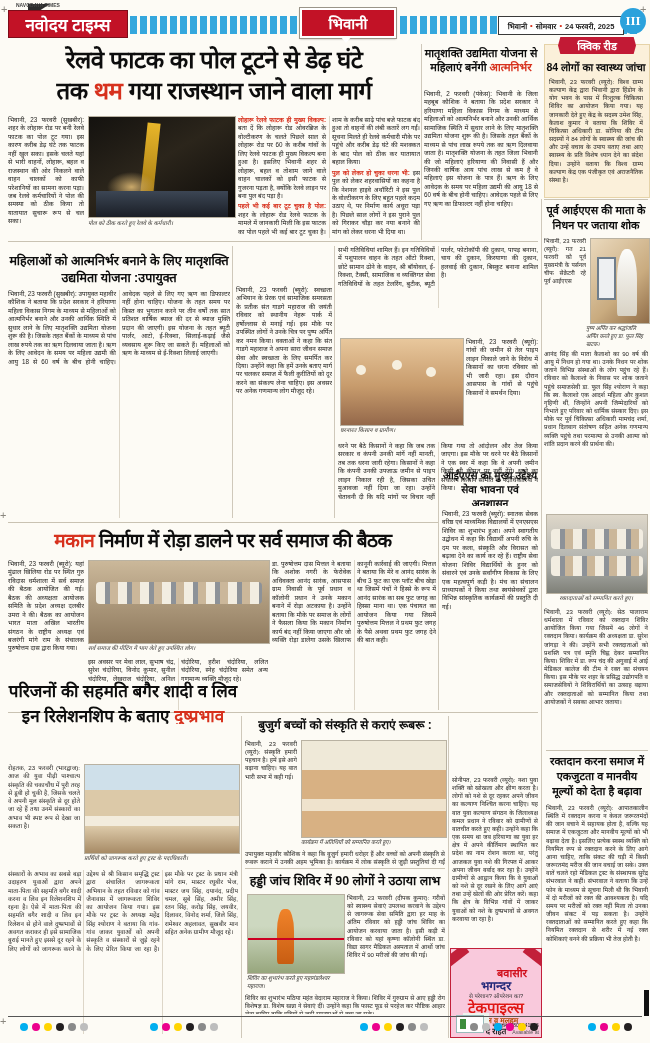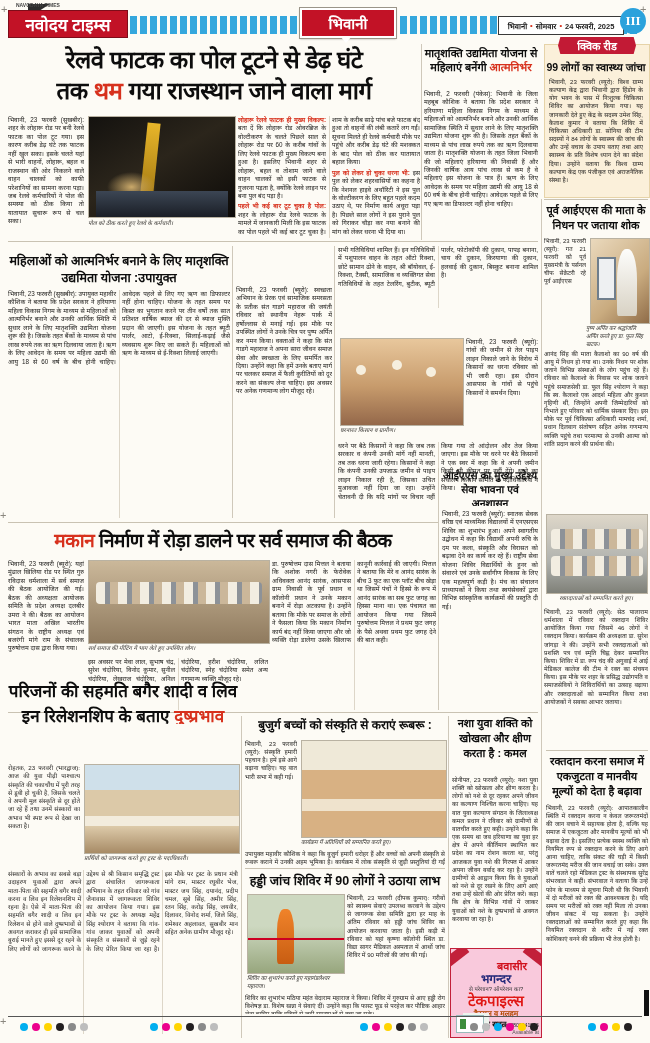--- a/index.html
+++ b/index.html
@@ -113,21 +113,21 @@
   </div>
 
   <div class="abs vline" style="left:421px;top:44px;height:196px;"></div>
   <div class="abs hd" style="left:424px;top:46px;width:114px;height:40px;font-size:11px;line-height:1.3;">
     <span>मातृशक्ति उद्यमिता योजना से महिलाएं बनेंगी </span><span class="red">आत्मनिर्भर</span>
   </div>
   <div class="abs body-txt" style="left:424px;top:90px;width:114px;height:148px;">भिवानी, 2 फरवरी (पंकेस): भिवानी के जिला महबूब कौशिक ने बताया कि प्रदेश सरकार ने हरियाणा महिला विकास निगम के माध्यम से महिलाओं को आत्मनिर्भर बनाने और उनकी आर्थिक सामाजिक स्थिति में सुधार लाने के लिए मातृशक्ति उद्यमिता योजना शुरू की है। जिसके तहत बैंकों के माध्यम से पांच लाख रुपये तक का ऋण दिलवाया जाता है। मातृशक्ति योजना के तहत जिला भिवानी की जो महिलाएं हरियाणा की निवासी हैं और जिनकी वार्षिक आय पांच लाख से कम है वे महिलाएं इस योजना के पात्र हैं। ऋण के लिए आवेदक के समय पर महिला उद्यमी की आयु 18 से 60 वर्ष के बीच होनी चाहिए। आवेदक पहले से लिए गए ऋण का डिफाल्टर नहीं होना चाहिए।</div>
 
   <div id="quick-box" class="abs" style="left:544px;top:44px;width:104px;height:152px;"></div>
   <div id="quick-ribbon" class="abs" style="left:558px;top:37px;width:78px;height:17px;">क्विक रीड</div>
-  <div class="abs hd" style="left:546px;top:60px;width:100px;height:16px;font-size:10.5px;">99 लोगों का स्वास्थ्य जांचा</div>
+  <div class="abs hd" style="left:546px;top:60px;width:100px;height:16px;font-size:10.5px;">84 लोगों का स्वास्थ्य जांचा</div>
   <div class="abs body-txt" style="left:549px;top:78px;width:94px;height:112px;font-size:6.1px;">भिवानी, 23 फरवरी (ब्यूरो): विश्व ग्राम्य कल्याण केंद्र द्वारा भिवानी द्वारा हिंडोन के योग भवन के पास में निःशुल्क चिकित्सा शिविर का आयोजन किया गया। यह जानकारी देते हुए केंद्र के सदस्य उमेश सिंह, कैलाश कुमार ने बताया कि शिविर में चिकित्सा अधिकारी डा. सोनिया की टीम सदस्यों ने 84 लोगों के स्वास्थ्य की जांच की और उन्हें बचाव के उपाय बताए तथा आए स्वास्थ्य के प्रति विशेष ध्यान देने का संदेश दिया। उन्होंने बताया कि विश्व ग्राम्य कल्याण केंद्र एक पंजीकृत एवं अराजनैतिक संस्था है।</div>
 
   <div class="abs hline" style="left:544px;top:199px;width:104px;"></div>
   <div class="abs hd" style="left:544px;top:203px;width:104px;height:30px;font-size:11px;line-height:1.35;">पूर्व आईएएस की माता के निधन पर जताया शोक</div>
   <div class="abs body-txt" style="left:544px;top:238px;width:42px;height:90px;font-size:5.9px;">भिवानी, 23 फरवरी (ब्यूरो): गत 21 फरवरी को पूर्व मुख्यमंत्री के पर्सनल चीफ सेक्रेटरी रहे पूर्व आईएएस</div>
   <div class="abs ph fig fig-indoor" style="left:590px;top:238px;width:58px;height:84px;">
     <div class="frame"></div>
     <div class="fig-man"></div>
   </div>
   <div class="abs caption" style="left:586px;top:324px;width:62px;height:24px;font-size:5.5px;">पुष्प अर्पित कर श्रद्धांजलि अर्पित करते हुए डा. फूल सिंह खटक।</div>
@@ -201,27 +201,26 @@
   <div class="abs hd" style="left:245px;top:872px;width:200px;height:18px;font-size:12.5px;">हड्डी जांच शिविर में 90 लोगों ने उठाया लाभ</div>
   <div class="abs ph fig fig-green" style="left:247px;top:894px;width:96px;height:78px;">
     <div class="saffron"></div>
     <div class="ribbonline"></div>
   </div>
   <div class="abs caption" style="left:247px;top:974px;width:96px;height:18px;font-size:5.6px;">शिविर का शुभारंभ करते हुए महामंडलेश्वर महाराज।</div>
   <div class="abs body-txt" style="left:347px;top:894px;width:98px;height:98px;font-size:6.1px;">भिवानी, 23 फरवरी (दीपक कुमार): गरीबों को स्वास्थ्य सेवाएं उपलब्ध करवाने के उद्देश्य से जागरूक सेवा समिति द्वारा हर माह के अंतिम रविवार को हड्डी जांच शिविर का आयोजन करवाया जाता है। इसी कड़ी में रविवार को यहां कृष्णा कॉलोनी स्थित डा. विद्या सागर मैडिकल अस्पताल में आर्थो जांच शिविर में 90 मरीजों की जांच की गई।</div>
   <div class="abs body-txt" style="left:245px;top:994px;width:200px;height:20px;font-size:6.1px;">शिविर का शुभारंभ मठिया महंत बेदाराम महाराज ने किया। शिविर में गुरुग्राम से आए हड्डी रोग विशेषज्ञ डा. विशेष खन्ना ने सेवाएं दीं। उन्होंने कहा कि फास्ट फूड से परहेज कर पौष्टिक आहार लेना चाहिए ताकि हड्डियों से जुड़ी समस्याओं से बचा जा सके।</div>
 
   <div class="abs vline" style="left:448px;top:716px;height:322px;"></div>
-  <div class="abs hd" style="left:452px;top:716px;width:86px;height:56px;font-size:11px;line-height:1.35;">नशा युवा शक्ति को खोखला और क्षीण करता है : कमल</div>
   <div class="abs body-txt" style="left:452px;top:776px;width:86px;height:168px;font-size:6.1px;">सोनीपत, 23 फरवरी (ब्यूरो): नशा युवा शक्ति को खोखला और क्षीण करता है। लोगों को नशे से दूर रहकर अपने जीवन का कल्याण निश्चित करना चाहिए। यह बात युवा कल्याण संगठन के जिलाध्यक्ष कमल प्रधान ने रविवार को ग्रामीणों से बातचीत करते हुए कही। उन्होंने कहा कि एक समय था जब हरियाणा का युवा हर क्षेत्र में अपने कीर्तिमान स्थापित कर प्रदेश का नाम रोशन करता था, परंतु आजकल युवा नशे की गिरफ्त में आकर अपना जीवन बर्बाद कर रहा है। उन्होंने ग्रामीणों से आह्वान किया कि वे युवाओं को नशे से दूर रखने के लिए आगे आएं तथा उन्हें खेलों की ओर प्रेरित करें। कहा कि क्षेत्र के विभिन्न गांवों में जाकर युवाओं को नशे के दुष्प्रभावों से अवगत करवाया जा रहा है।</div>
 
   <div id="ad-box" class="abs" style="left:450px;top:948px;width:90px;height:88px;">
     <div class="corner" style="left:-8px;top:2px;"></div>
     <div class="corner" style="right:-8px;top:2px;transform:rotate(38deg);"></div>
-    <div id="ad-l1" style="margin-top:12px;padding-left:32px;">बवासीर</div>
+    <div id="ad-l1" style="margin-top:19px;padding-left:32px;">बवासीर</div>
     <div id="ad-l2">भगन्दर</div>
     <div id="ad-q">से परेशान? ऑपरेशन का?</div>
     <div id="ad-brand">टेकपाइल्स</div>
     <div id="ad-s1">कैप्सूल व मलहम</div>
     <div id="ad-s2">दे राहत</div>
     <div class="ad-pack"></div>
     <div id="ad-phone" class="abs" style="left:30px;bottom:2px;width:58px;text-align:right;">
       <span>मोबाइल: 8801941516</span>
       <span style="color:#555;">Available at</span>
     </div>

